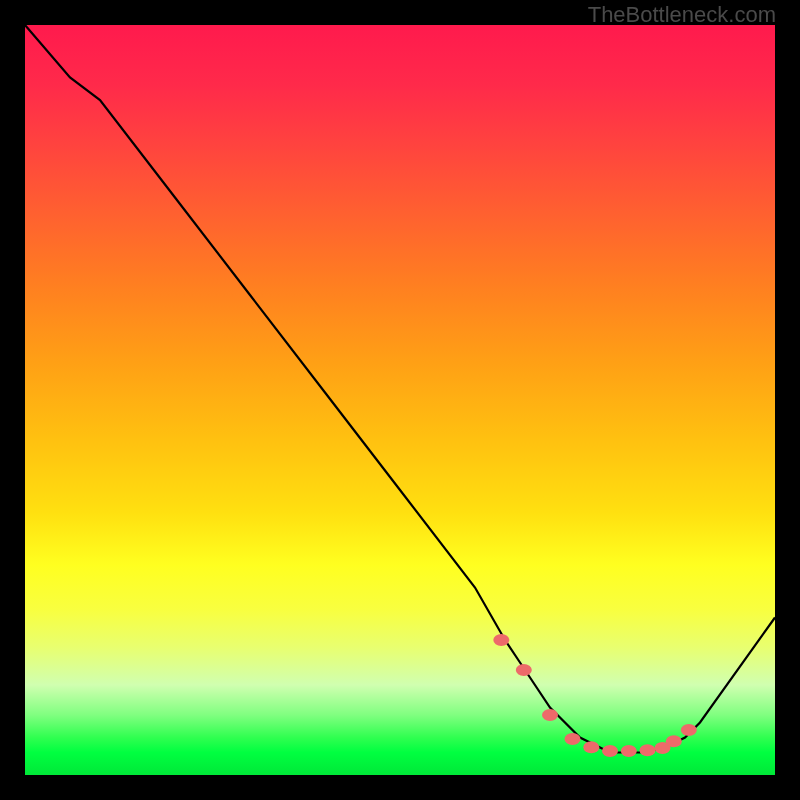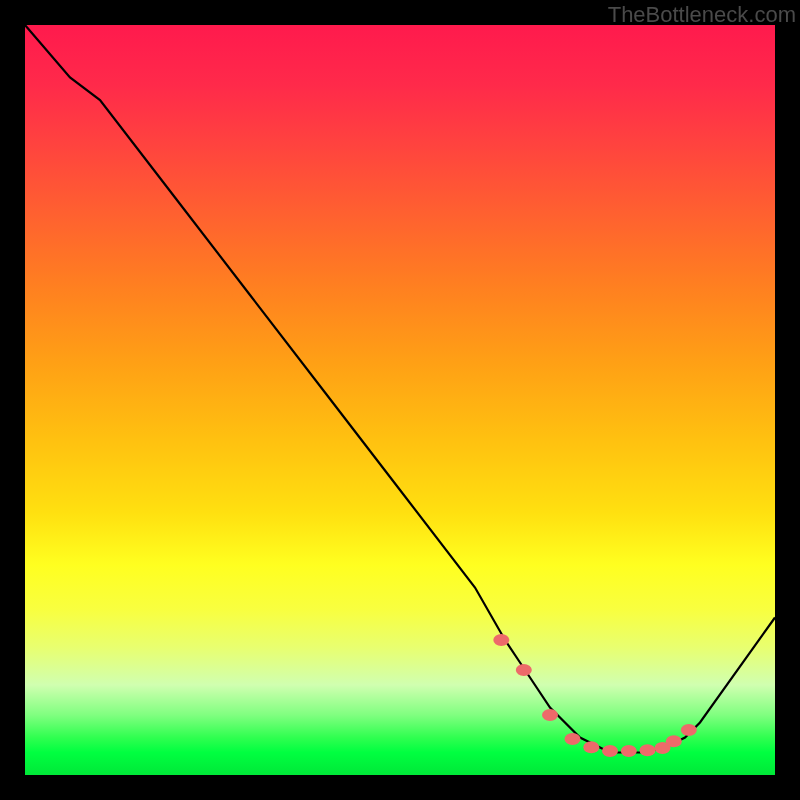--- a/index.html
+++ b/index.html
@@ -6,21 +6,21 @@
   body {
     width: 800px;
     height: 800px;
     background: #000;
     position: relative;
     font-family: Arial, sans-serif;
   }
   .watermark {
     position: absolute;
     top: 2px;
-    right: 4px;
+    right: 24px;
     color: #4a4a4a;
     font-size: 22px;
     font-weight: 500;
     z-index: 10;
   }
   .plot-area {
     position: absolute;
     left: 25px;
     top: 25px;
     width: 750px;

